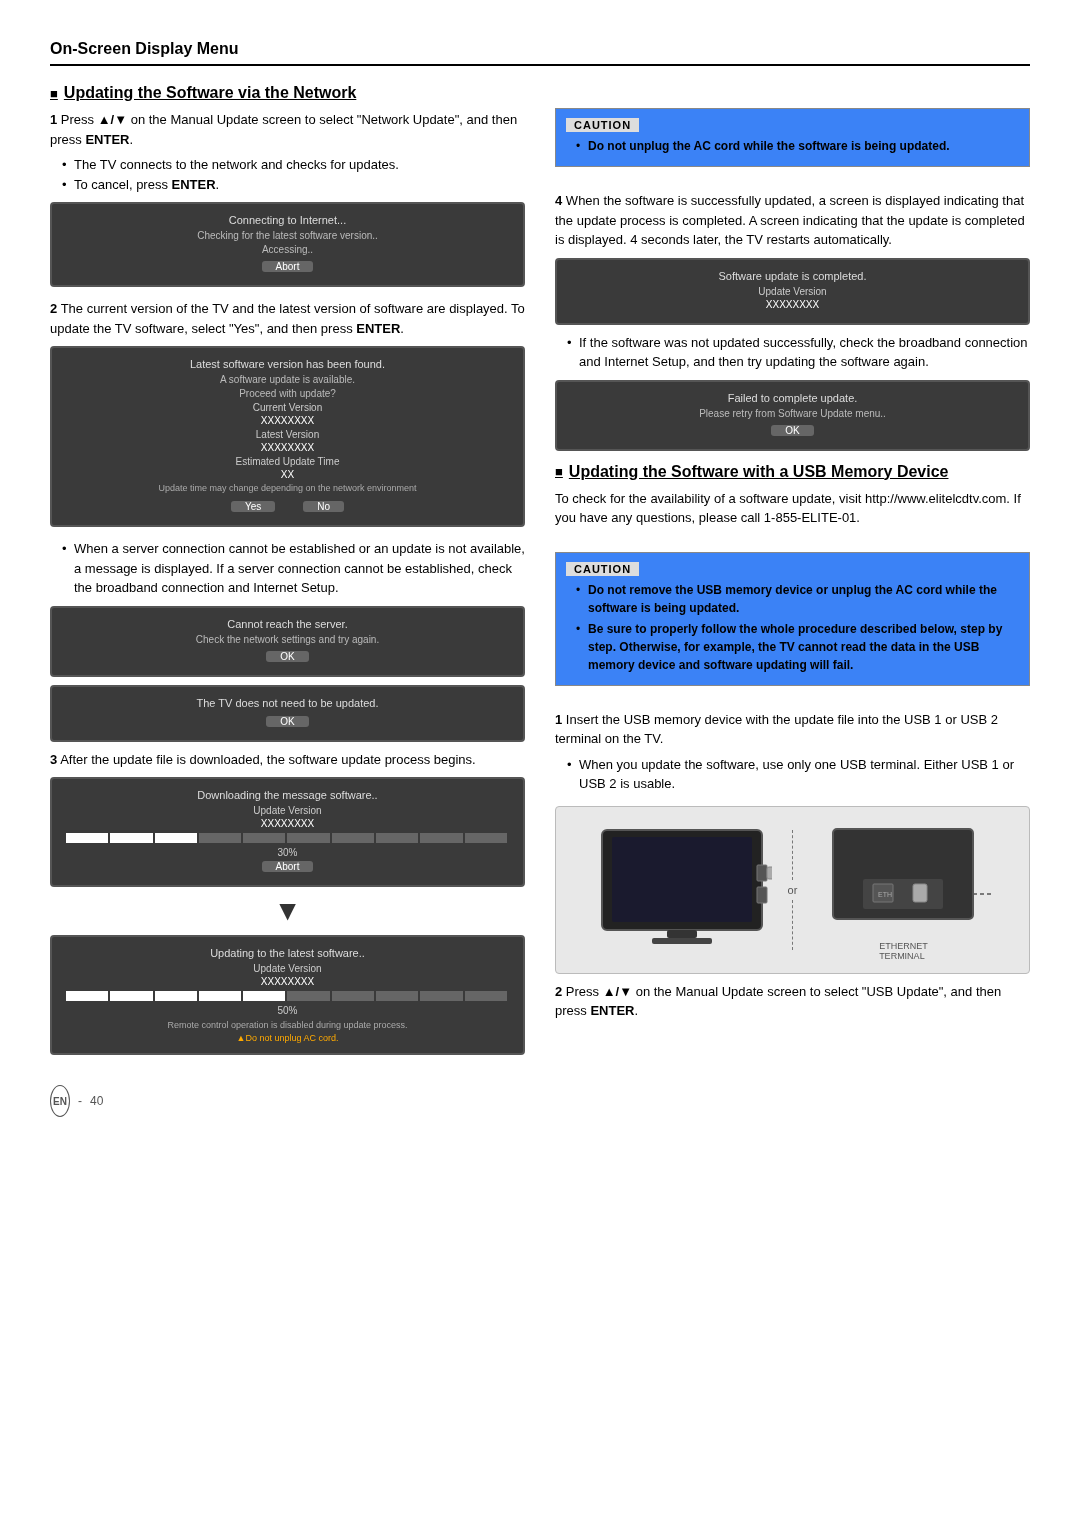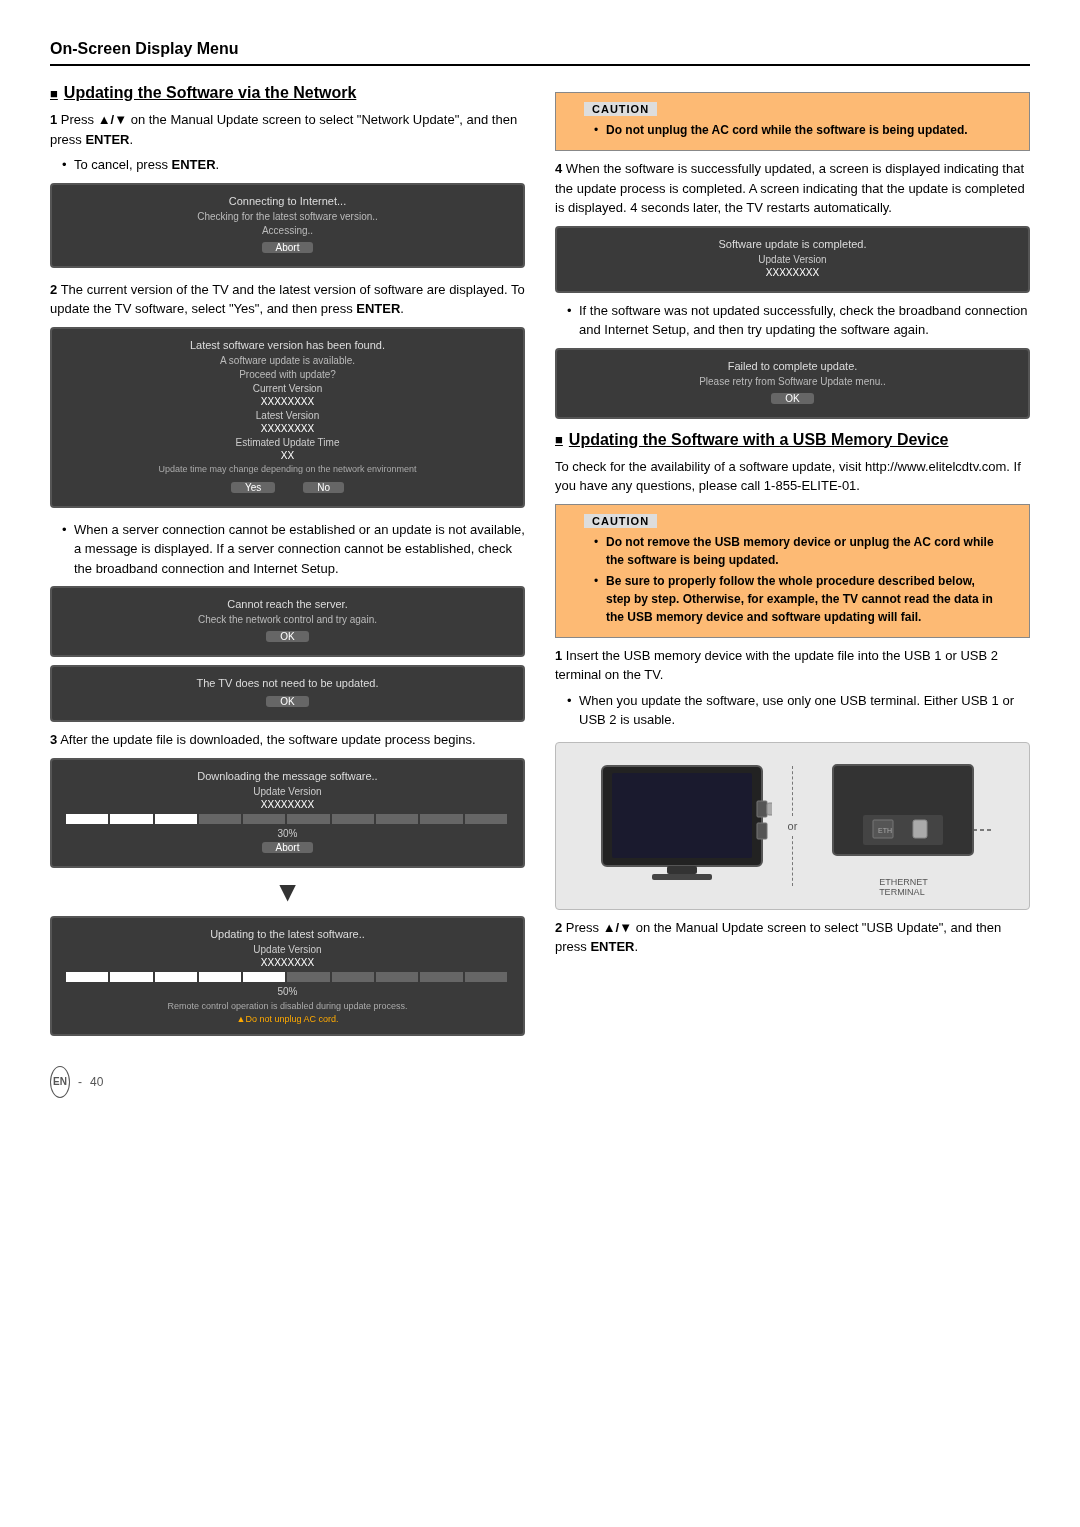--- a/index.html
+++ b/index.html
@@ -130,23 +130,23 @@
       flex: 1;
       height: 100%;
       background: #fff;
       margin-right: 2px;
     }
     .progress-stripes span.empty {
       background: #666;
     }
     .caution-box {
       border: 1.5px solid #888;
-      padding: 8px 28px;
-      margin: 8px 0;
-      background: #fdba74;
+      padding: 8px 10px;
+      margin: 24px 0;
+      background: #3b82f6;
     }
     .caution-title {
       font-weight: bold;
       font-size: 12px;
       text-transform: uppercase;
       letter-spacing: 1px;
       margin-bottom: 5px;
       background: #ddd;
       display: inline-block;
       padding: 1px 8px;
@@ -206,20 +206,21 @@
     <div class="col-left">
 
       <div class="subsection-title">Updating the Software via the Network</div>
 
       <div class="step-block">
         <div class="step-text">
           <span class="step-num">1</span>
           <span>Press </span><span class="bold">▲/▼</span><span> on the Manual Update screen to select "Network Update", and then press </span><span class="bold">ENTER</span><span>.</span>
         </div>
         <ul class="bullet-list">
+          <li>The TV connects to the network and checks for updates.</li>
           <li>To cancel, press <strong>ENTER</strong>.</li>
         </ul>
 
         <div class="tv-screen">
           <div class="screen-title">Connecting to Internet...</div>
           <div class="screen-subtitle">Checking for the latest software version..</div>
           <div class="screen-subtitle">Accessing..</div>
           <div class="tv-btn">Abort</div>
         </div>
       </div>
@@ -247,21 +248,21 @@
           </div>
         </div>
       </div>
 
       <ul class="bullet-list">
         <li>When a server connection cannot be established or an update is not available, a message is displayed. If a server connection cannot be established, check the broadband connection and Internet Setup.</li>
       </ul>
 
       <div class="tv-screen">
         <div class="screen-title">Cannot reach the server.</div>
-        <div class="screen-subtitle">Check the network control and try again.</div>
+        <div class="screen-subtitle">Check the network settings and try again.</div>
         <div class="tv-btn">OK</div>
       </div>
 
       <div class="tv-screen">
         <div class="screen-title">The TV does not need to be updated.</div>
         <div class="tv-btn">OK</div>
       </div>
 
       <div class="step-block">
         <div class="step-text">

